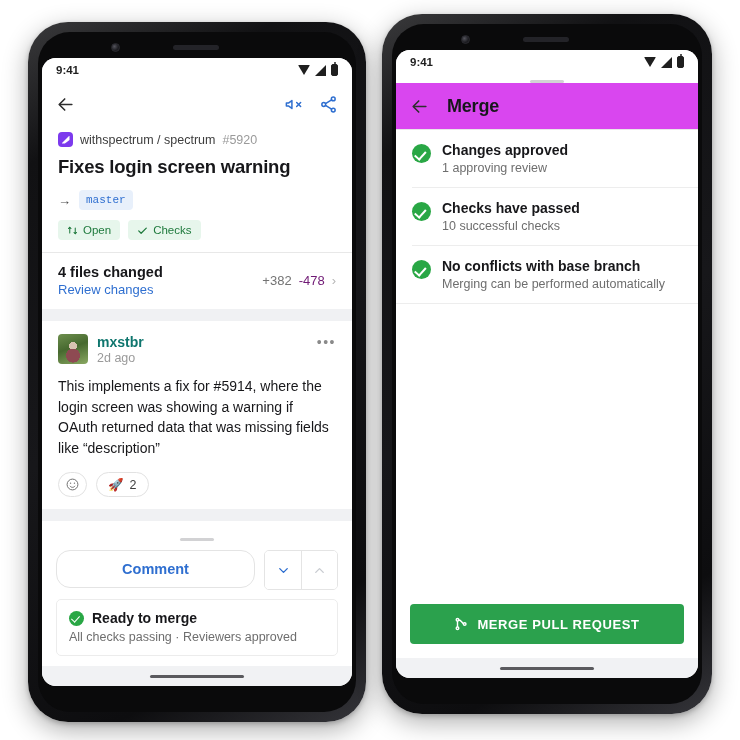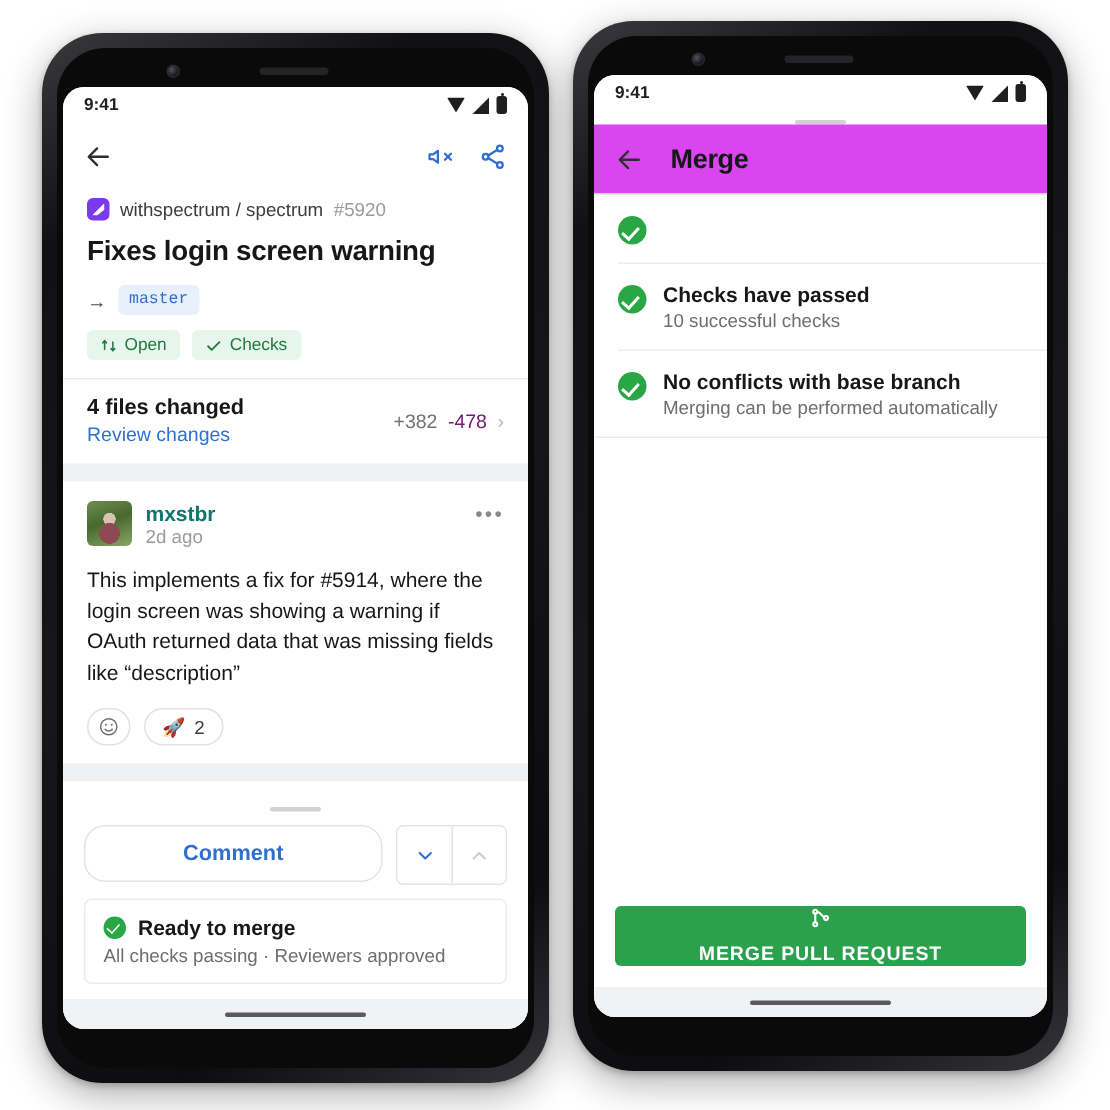--- a/index.html
+++ b/index.html
@@ -231,21 +231,21 @@
     border-width: 0 2px 2px 0; transform: rotate(42deg);
   }
   .ci-title { font-size: 14px; font-weight: bold; color: #17171a; }
   .ci-sub { font-size: 12.5px; color: #6e6e6e; margin-top: 3px; }
   .check-sep { height: 1px; background: #ededed; margin-left: 16px; }
   .merge-spacer { flex: 1 1 auto; background: #ffffff; border-top: 1px solid #ededed; }
   .merge-foot { flex: 0 0 auto; padding: 10px 14px 14px 14px; background: #ffffff; }
   .btn-merge {
     height: 40px; border-radius: 4px; background: #2ba14d;
     display: flex; align-items: center; justify-content: center; gap: 9px;
-    color: #ffffff; font-size: 13px; font-weight: bold; letter-spacing: 0.6px; flex-direction: column;
+    color: #ffffff; font-size: 13px; font-weight: bold; letter-spacing: 0.6px;
   }
 
   
   .homebar-wrap {
     flex: 0 0 auto; height: 20px; background: #f1f2f4;
     display: flex; align-items: center; justify-content: center;
   }
   .homebar { width: 94px; height: 3px; border-radius: 2px; background: #5a5a5e; }
 </style>
 </head>
@@ -434,20 +434,24 @@
               </svg>
           </span>
           <span class="merge-title">Merge</span>
         </div>
 
         <div class="divider"></div>
 
         <div class="check-list">
           <div class="check-item">
             <span class="tickbig"></span>
+            <span>
+              <div class="ci-title">Changes approved</div>
+              <div class="ci-sub">1 approving review</div>
+            </span>
           </div>
           <div class="check-sep"></div>
           <div class="check-item">
             <span class="tickbig"></span>
             <span>
               <div class="ci-title">Checks have passed</div>
               <div class="ci-sub">10 successful checks</div>
             </span>
           </div>
           <div class="check-sep"></div>

